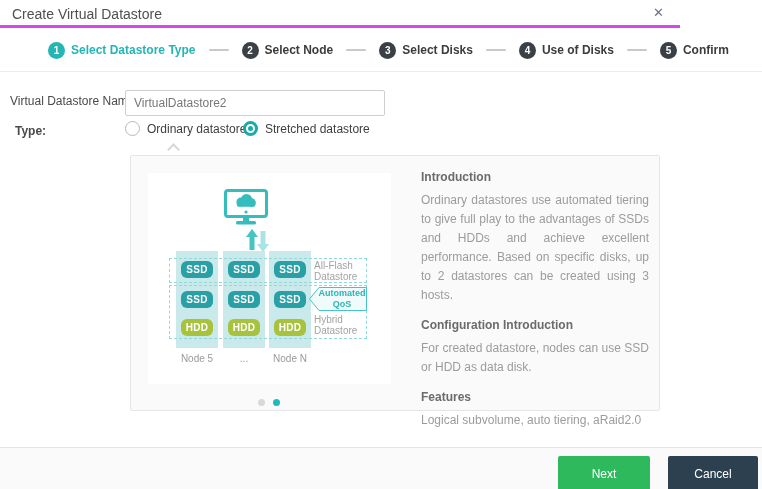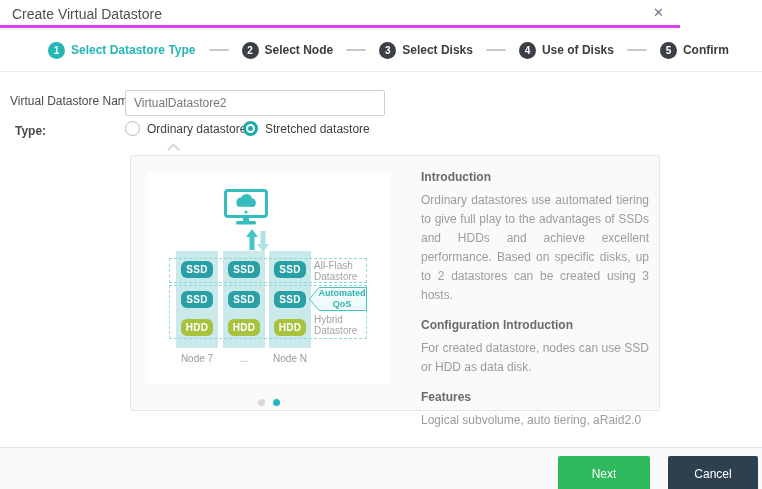--- a/index.html
+++ b/index.html
@@ -190,21 +190,21 @@
       </svg>
       <div class="qos-text">
         <span>Automated</span><br><span>QoS</span>
       </div>
     </div>
 
     <div class="diag-gray" style="left:166px; top:141px; width:56px;">
       <span>Hybrid</span><br><span>Datastore</span>
     </div>
 
-    <div class="node-label" style="left:28px;">Node 7</div>
+    <div class="node-label" style="left:28px;">Node 5</div>
     <div class="node-label" style="left:75px;">...</div>
     <div class="node-label" style="left:121px;">Node N</div>
   </div>
 
   <div class="info-col">
     <div class="info-heading">Introduction</div>
     <div class="info-body">Ordinary datastores use automated tiering to give full play to the advantages of SSDs and HDDs and achieve excellent performance. Based on specific disks, up to 2 datastores can be created using 3 hosts.</div>
     <div class="info-heading">Configuration Introduction</div>
     <div class="info-body">For created datastore, nodes can use SSD or HDD as data disk.</div>
     <div class="info-heading">Features</div>

